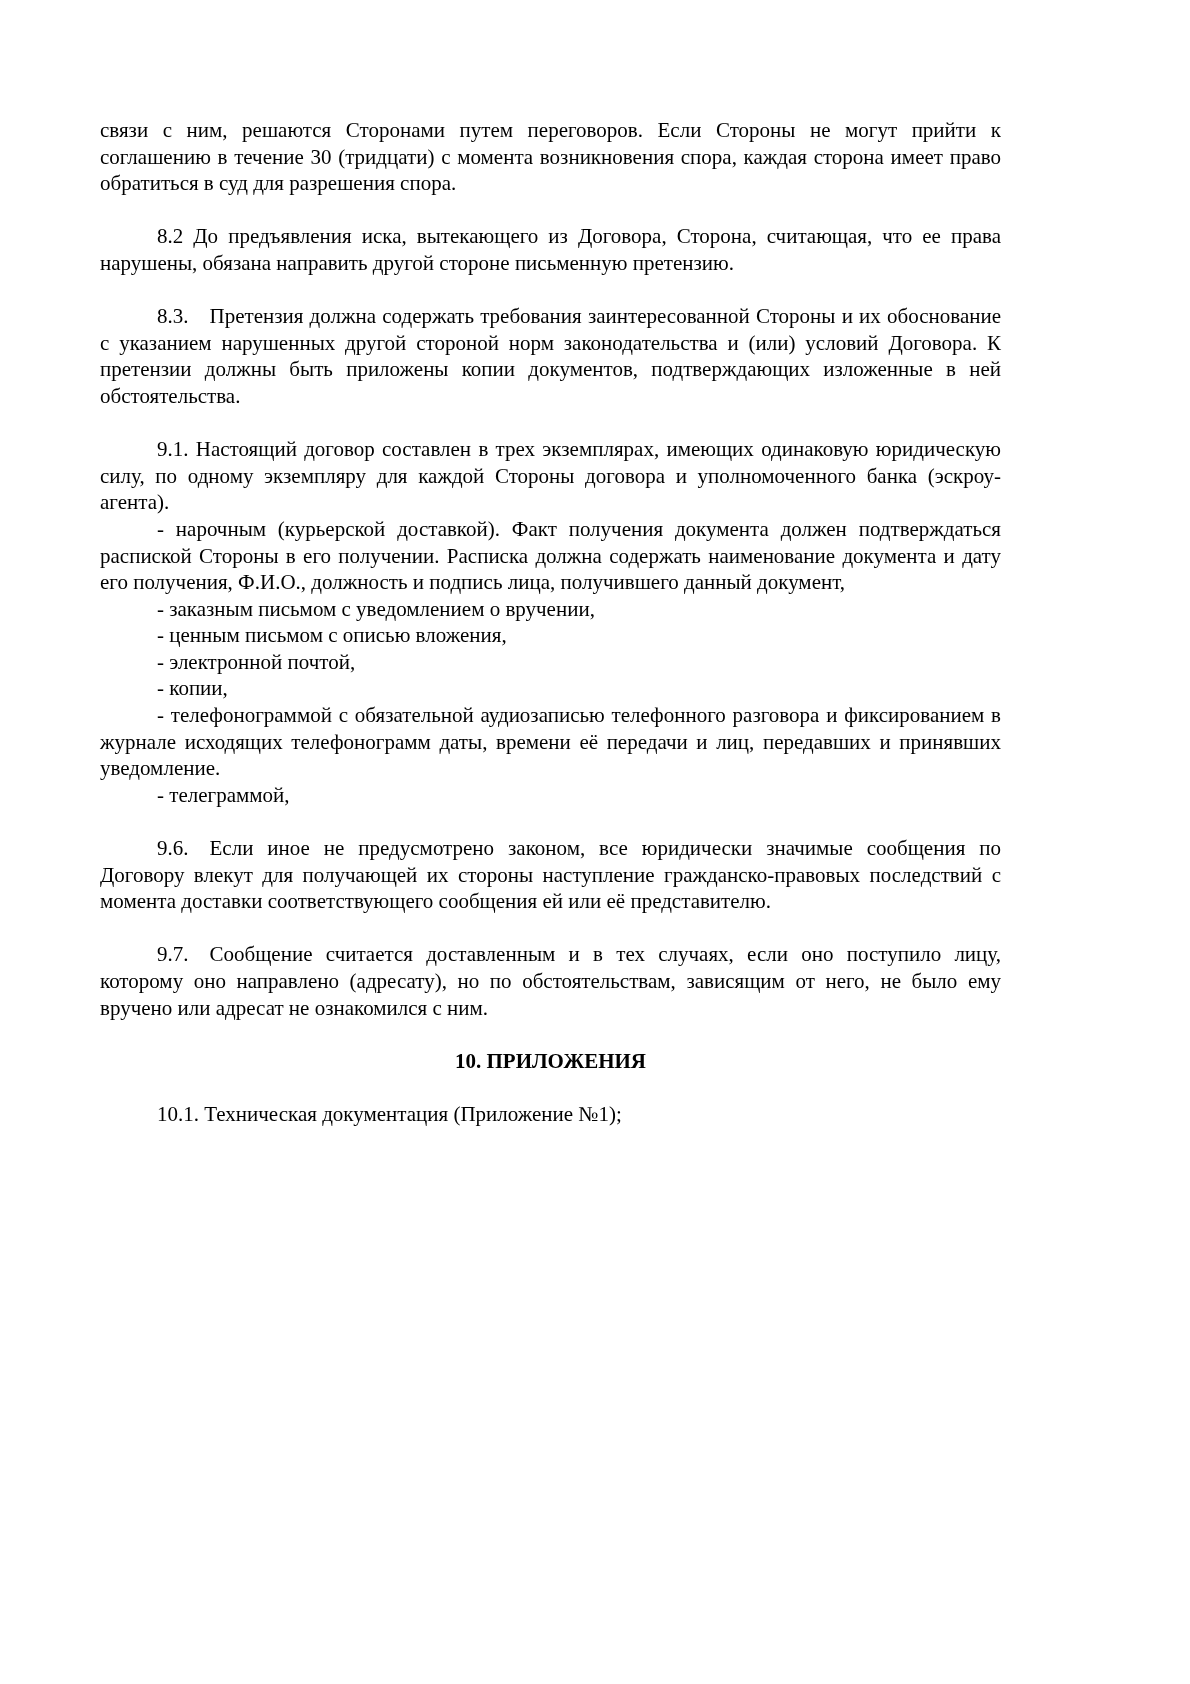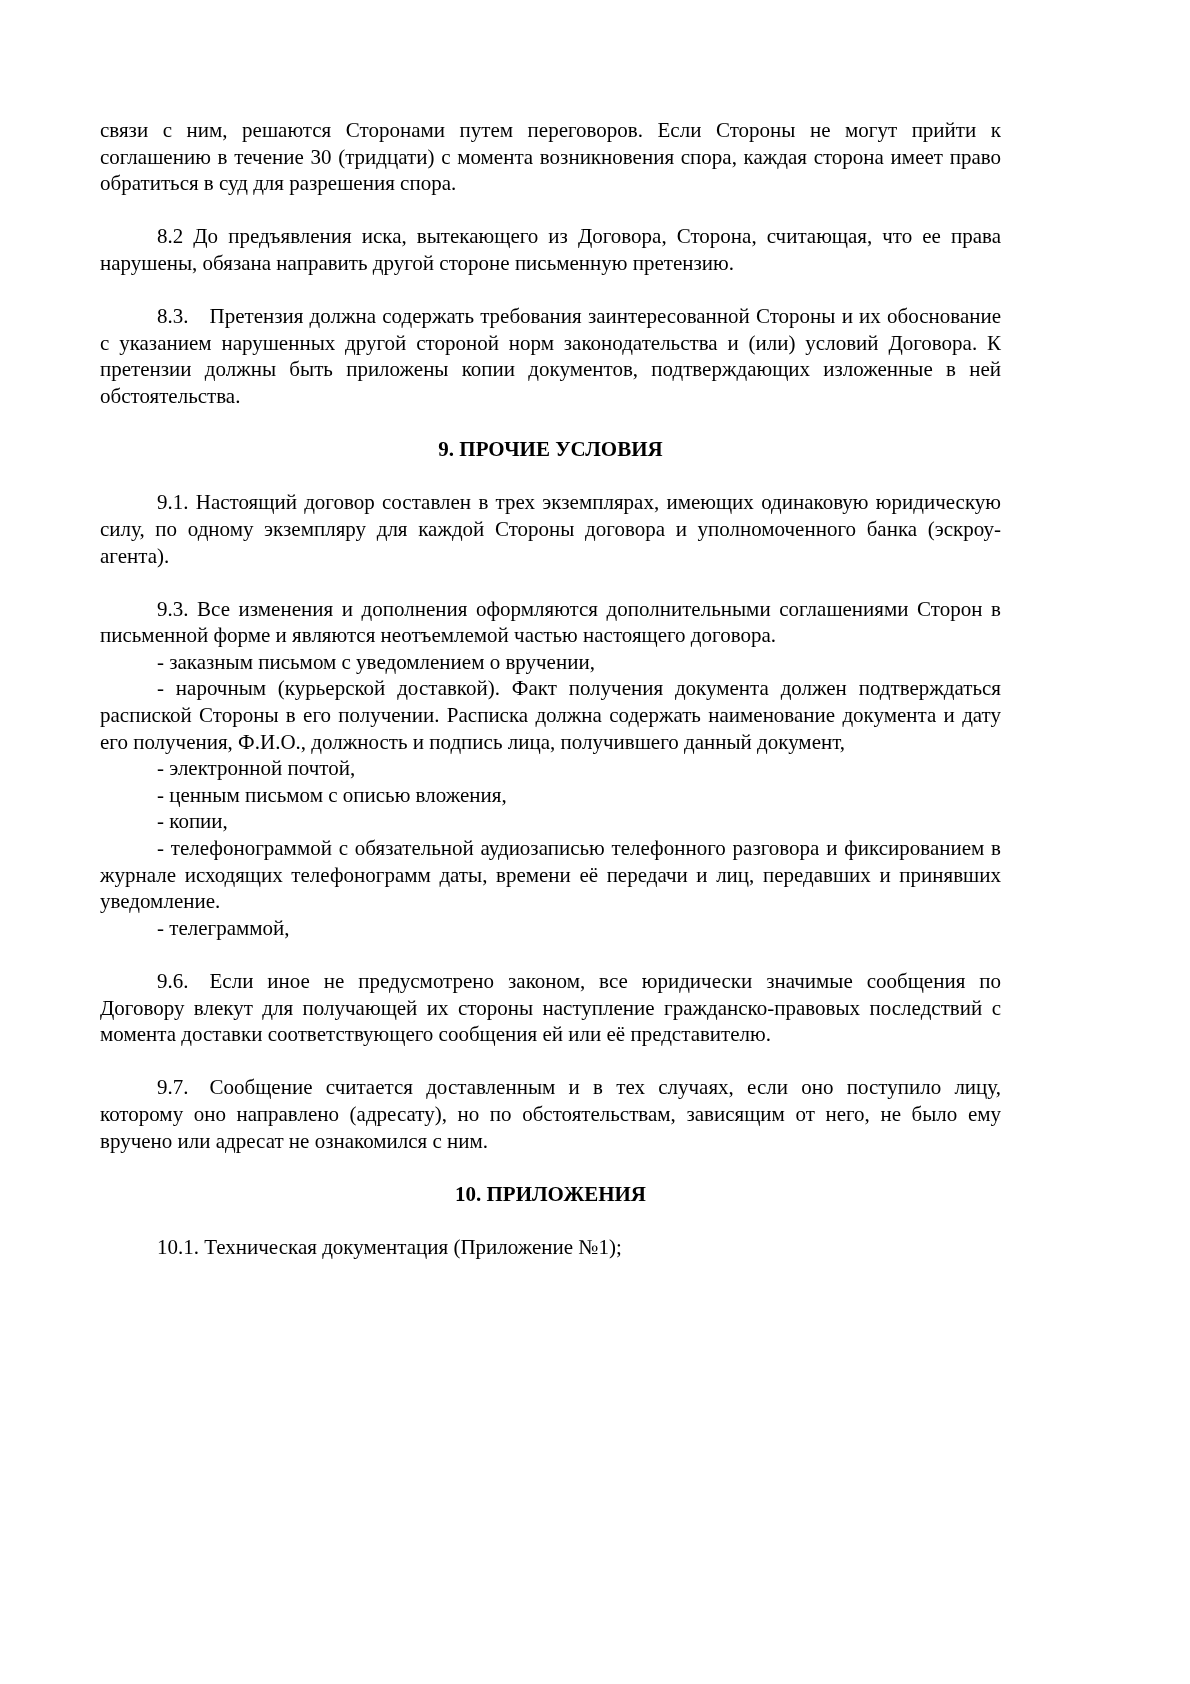--- a/index.html
+++ b/index.html
@@ -44,27 +44,25 @@
     text-indent: 0;
   }
 </style>
 </head>
 <body>
 
 <div class="page">
   <p class="body flush">связи с ним, решаются Сторонами путем переговоров. Если Стороны не могут прийти к соглашению в течение 30 (тридцати) с момента возникновения спора, каждая сторона имеет право обратиться в суд для разрешения спора.</p>
   <p class="body">8.2 До предъявления иска, вытекающего из Договора, Сторона, считающая, что ее права нарушены, обязана направить другой стороне письменную претензию.</p>
   <p class="body">8.3. Претензия должна содержать требования заинтересованной Стороны и их обоснование с указанием нарушенных другой стороной норм законодательства и (или) условий Договора. К претензии должны быть приложены копии документов, подтверждающих изложенные в ней обстоятельства.</p>
-  <p class="heading">9. ПРОЧИЕ УСЛОВИЯ</p>
   <p class="body">9.1. Настоящий договор составлен в трех экземплярах, имеющих одинаковую юридическую силу, по одному экземпляру для каждой Стороны договора и уполномоченного банка (эскроу-агента).</p>
-  <p class="body">9.3. Все изменения и дополнения оформляются дополнительными соглашениями Сторон в письменной форме и являются неотъемлемой частью настоящего договора.</p>
+  <p class="list">- нарочным (курьерской доставкой). Факт получения документа должен подтверждаться распиской Стороны в его получении. Расписка должна содержать наименование документа и дату его получения, Ф.И.О., должность и подпись лица, получившего данный документ,</p>
   <p class="list">- заказным письмом с уведомлением о вручении,</p>
-  <p class="list">- нарочным (курьерской доставкой). Факт получения документа должен подтверждаться распиской Стороны в его получении. Расписка должна содержать наименование документа и дату его получения, Ф.И.О., должность и подпись лица, получившего данный документ,</p>
+  <p class="list">- ценным письмом с описью вложения,</p>
   <p class="list">- электронной почтой,</p>
-  <p class="list">- ценным письмом с описью вложения,</p>
   <p class="list">- копии,</p>
   <p class="list">- телефонограммой с обязательной аудиозаписью телефонного разговора и фиксированием в журнале исходящих телефонограмм даты, времени её передачи и лиц, передавших и принявших уведомление.</p>
   <p class="list">- телеграммой,</p>
   <p class="body">9.6. Если иное не предусмотрено законом, все юридически значимые сообщения по Договору влекут для получающей их стороны наступление гражданско-правовых последствий с момента доставки соответствующего сообщения ей или её представителю.</p>
   <p class="body">9.7. Сообщение считается доставленным и в тех случаях, если оно поступило лицу, которому оно направлено (адресату), но по обстоятельствам, зависящим от него, не было ему вручено или адресат не ознакомился с ним.</p>
   <p class="heading">10. ПРИЛОЖЕНИЯ</p>
   <p class="body">10.1. Техническая документация (Приложение №1);</p>
 </div>
 
 </body></html>

